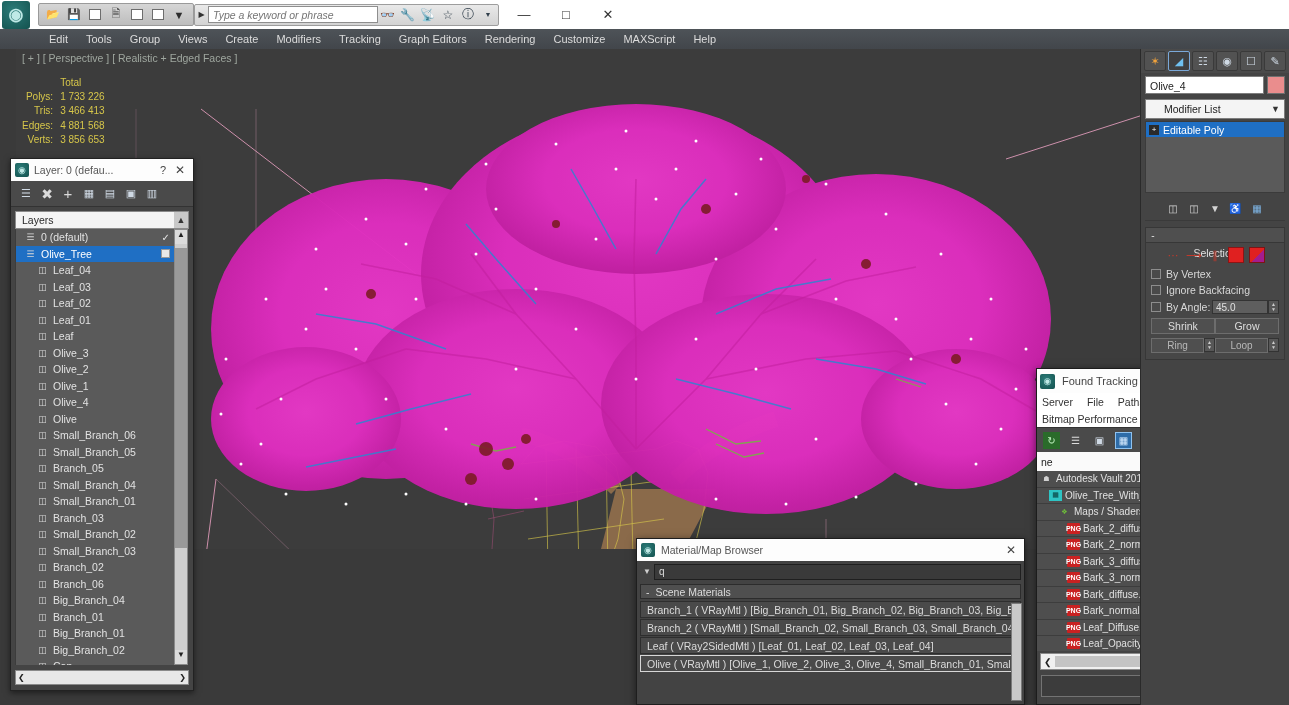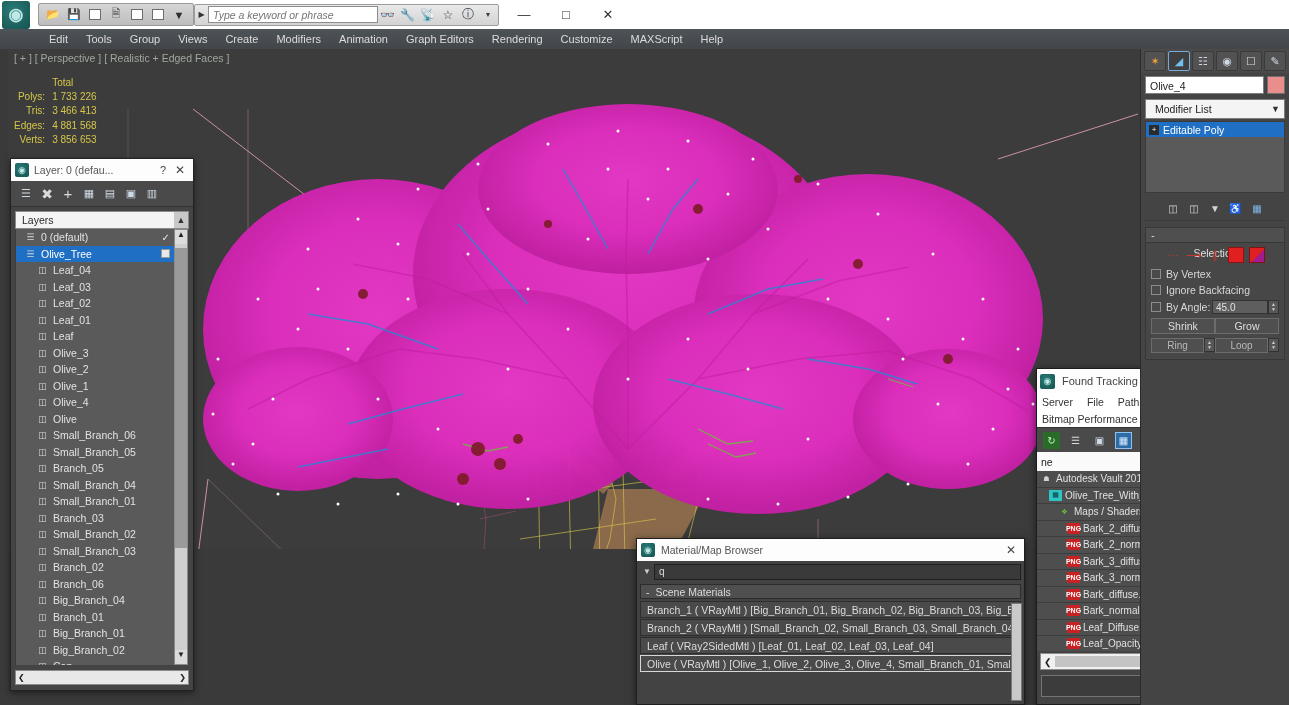--- a/index.html
+++ b/index.html
@@ -53,21 +53,21 @@
   
   #menubar {
     left:0; top:29px; width:1289px; height:20px;
     background:linear-gradient(#4e5358,#42464b);
     display:flex; align-items:center; padding-left:40px;
   }
   #menubar .mi { font-size:11px; color:#dcdcdc; padding:0 9px; line-height:20px; }
 
   
   #viewport {
-    left:8px; top:49px; width:1140px; height:500px;
+    left:16px; top:49px; width:1140px; height:500px;
     background:#701a75; overflow:hidden;
   }
   #vplabel { left:6px; top:3px; font-size:10.5px; color:#9fa79f; white-space:nowrap; }
   #stats { left:6px; top:27px; font-size:10px; color:#d6c64a; line-height:14.2px; }
   #stats table { border-collapse:collapse; }
   #stats td { font-size:10px; color:#d6c64a; padding:0; }
   #stats td.lbl { text-align:right; padding-right:7px; }
   #stats td.hdr { color:#d6c64a; padding-left:0; }
 
   
@@ -200,21 +200,21 @@
            border:1px solid #3a3a3a; background:#525252; border-radius:2px; }
   .cptab.on { background:#3f3f3f; border:1px solid #7aa8d8; }
   #objnamerow { display:flex; align-items:center; padding:3px 4px; gap:3px; }
   #objname {
     flex:1; height:18px; background:#fff; border:1px solid #7d7d7d; font-size:10.5px; color:#222; padding:0 4px;
     line-height:18px;
   }
   #objcolor { width:18px;height:18px;background:#ea8d8d;border:1px solid #6f6f6f; }
   #modlist {
     margin:2px 4px; height:20px; background:#f4f4f4; border:1px solid #7d7d7d;
-    display:flex; align-items:center; font-size:10.5px; color:#222; padding-left:9px;
+    display:flex; align-items:center; font-size:10.5px; color:#222; padding-left:18px;
   }
   #modlist .cv { margin-left:auto; margin-right:4px; font-size:9px; color:#333; }
   #modstack {
     margin:2px 4px; height:72px; background:#5a5a5a; border:1px solid #3b3b3b;
   }
   #modstack .sr { height:15px; display:flex; align-items:center; font-size:10.5px; color:#fff; padding-left:3px; }
   #modstack .sr.sel { background:#1f6fc4; }
   #modstack .sr .pm { width:10px;height:10px;background:#2a2a2a;color:#fff;font-size:8px;line-height:10px;text-align:center;margin-right:4px; }
   #modtools { height:24px; margin:4px 4px 0 4px; display:flex; align-items:center; gap:5px; justify-content:center;
               border-bottom:1px solid #3a3a3a; }
@@ -279,21 +279,21 @@
   </div>
 </div>
 
 <div id="menubar" class="abs">
     <div class="mi">Edit</div>
     <div class="mi">Tools</div>
     <div class="mi">Group</div>
     <div class="mi">Views</div>
     <div class="mi">Create</div>
     <div class="mi">Modifiers</div>
-    <div class="mi">Animation</div>
+    <div class="mi">Tracking</div>
     <div class="mi">Graph Editors</div>
     <div class="mi">Rendering</div>
     <div class="mi">Customize</div>
     <div class="mi">MAXScript</div>
     <div class="mi">Help</div>
   </div>
 
 <div id="viewport" class="abs">
   <svg width="1140" height="656" style="position:absolute;left:0;top:0">
     <defs>

